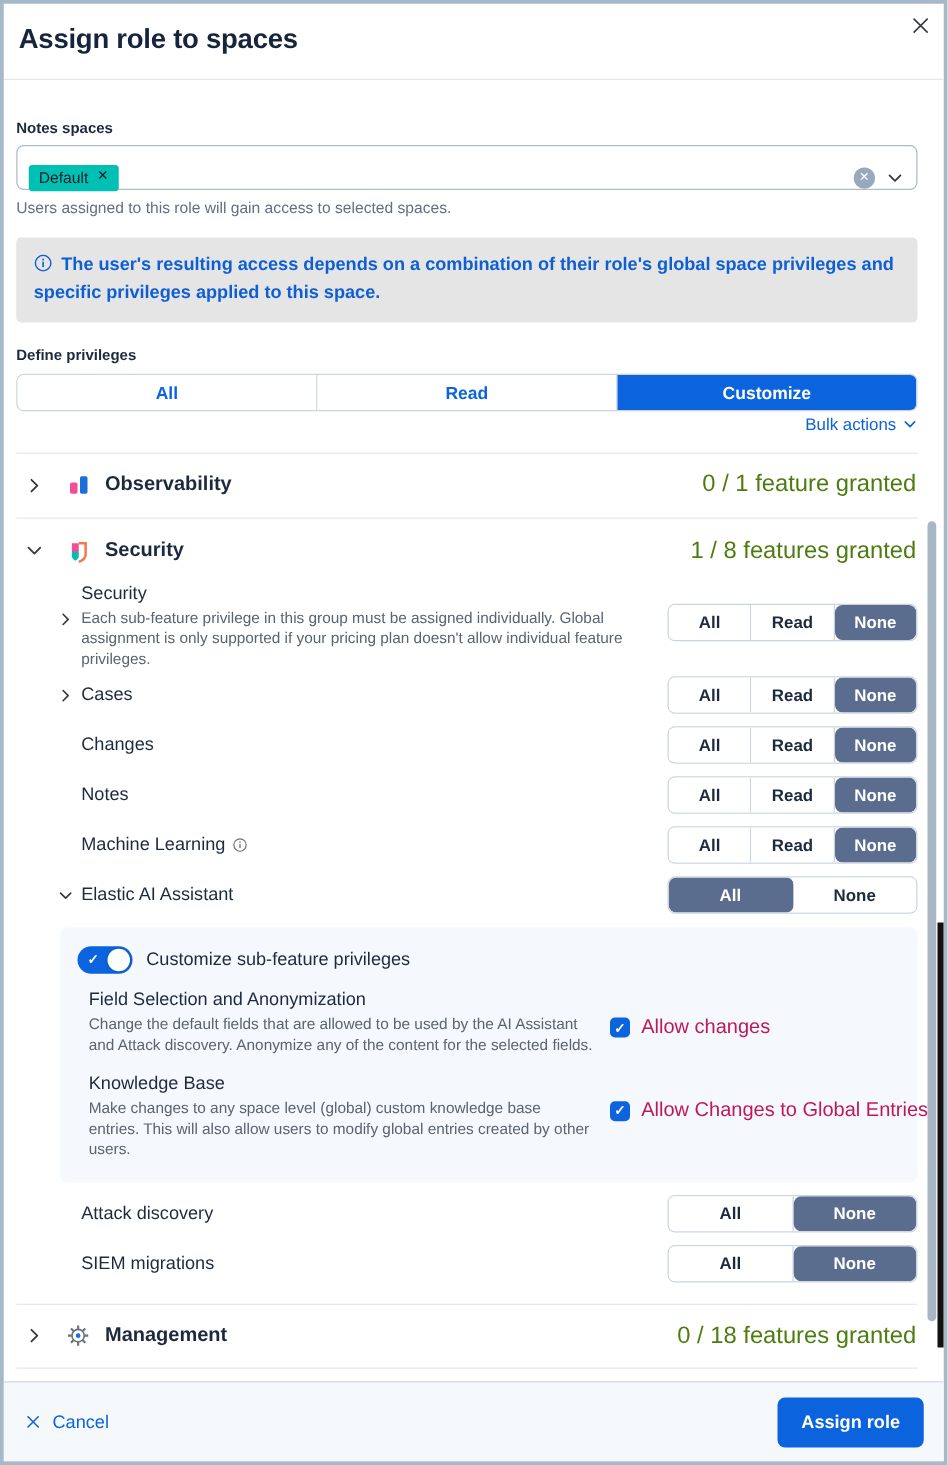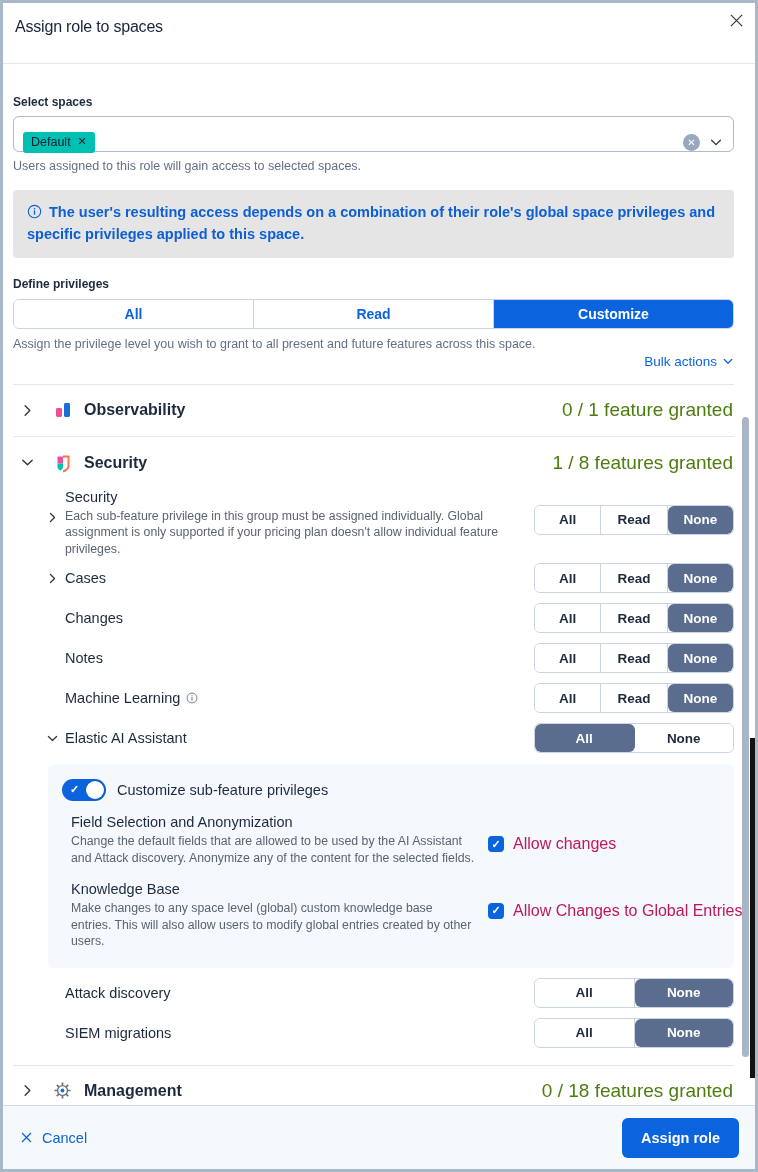--- a/index.html
+++ b/index.html
@@ -8,21 +8,21 @@
     width: 758px; height: 1172px;
     border: 3px solid #A7B9C8;
     background: #fff;
     position: relative;
     overflow: hidden;
     font-family: "Liberation Sans", sans-serif;
     color: #1D2A3E;
   }
   
   .modal-header { height: 61px; border-bottom: 1px solid #E3E8EF; position: relative; padding: 15px 16px 0 12px; }
-  .modal-title { font-size: 16px; font-weight: 400; color: #17243B; letter-spacing: -0.2px; }
+  .modal-title { font-size: 22px; font-weight: 700; color: #17243B; letter-spacing: -0.2px; }
   .close-btn { position: absolute; top: 6px; right: 8px; width: 22px; height: 22px; background: none; border: none; cursor: pointer; display:flex; align-items:center; justify-content:center; }
   
   .modal-body { padding: 0 21px 0 10px; position: relative; }
   .form-label { margin-top: 31px; font-size: 12px; font-weight: 700; color: #1D2A3E; }
   .combo { margin-top: 7px; height: 36px; border: 1px solid #AEBBCC; border-radius: 6px; display: flex; align-items: center; padding: 16px 10px 0 9px; background:#fff; }
   .badge { background: #00BFB3; color: #10202B; padding: 3px 8px 4px 8px; border-radius: 3px; font-size: 12.5px; font-weight: 500; display: inline-flex; align-items: center; gap: 7px; cursor: pointer; }
   .badge .x { font-size: 11px; line-height: 1; }
   .combo-right { margin-left: auto; display: flex; align-items: center; gap: 9px; }
   .clear-btn { width: 17px; height: 17px; border-radius: 50%; background: #98A9BE; color: #fff; font-size: 10px; border: none; display: flex; align-items: center; justify-content: center; cursor: pointer; }
   .help { margin-top: 7px; font-size: 12.5px; color: #646F85; }
@@ -87,21 +87,21 @@
   <div class="modal-title">Assign role to spaces</div>
   <button class="close-btn" aria-label="close">
     <svg width="15" height="15" viewBox="0 0 16 16">
         <path d="M2 2l12 12M14 2L2 14" stroke="#343741" stroke-width="1.3" fill="none"></path>
       </svg>
   </button>
 </div>
 
 <div class="modal-body">
 
-  <div class="form-label">Select spaces</div>
+  <div class="form-label">Notes spaces</div>
   <div class="combo">
     <span class="badge">
       <span>Default</span>
       <span class="x">✕</span>
     </span>
     <span class="combo-right">
       <button class="clear-btn">✕</button>
       <span style="display:flex">
         <svg width="14" height="14" viewBox="0 0 16 16">
             <path d="M3 6l5 5 5-5" stroke="#343741" stroke-width="1.6" fill="none" stroke-linecap="round" stroke-linejoin="round"></path>
@@ -118,21 +118,20 @@
         <rect x="7.3" y="4.2" width="1.4" height="1.5" fill="#0E5FD3"></rect>
       </svg><span>The user's resulting access depends on a combination of their role's global space privileges and specific privileges applied to this space.</span>
   </div>
 
   <div class="form-label" style="margin-top:19px">Define privileges</div>
   <div class="btn-group big">
     <button class="bg-btn">All</button>
     <button class="bg-btn">Read</button>
     <button class="bg-btn selected">Customize</button>
   </div>
-  <div class="assign-help">Assign the privilege level you wish to grant to all present and future features across this space.</div>
   <div class="bulk-row">
     <button class="bulk-link">
       <span>Bulk actions</span>
       <svg width="12" height="12" viewBox="0 0 16 16">
           <path d="M3 6l5 5 5-5" stroke="#0B64DD" stroke-width="1.7" fill="none" stroke-linecap="round" stroke-linejoin="round"></path>
         </svg>
     </button>
   </div>
 
   <div class="cats">

